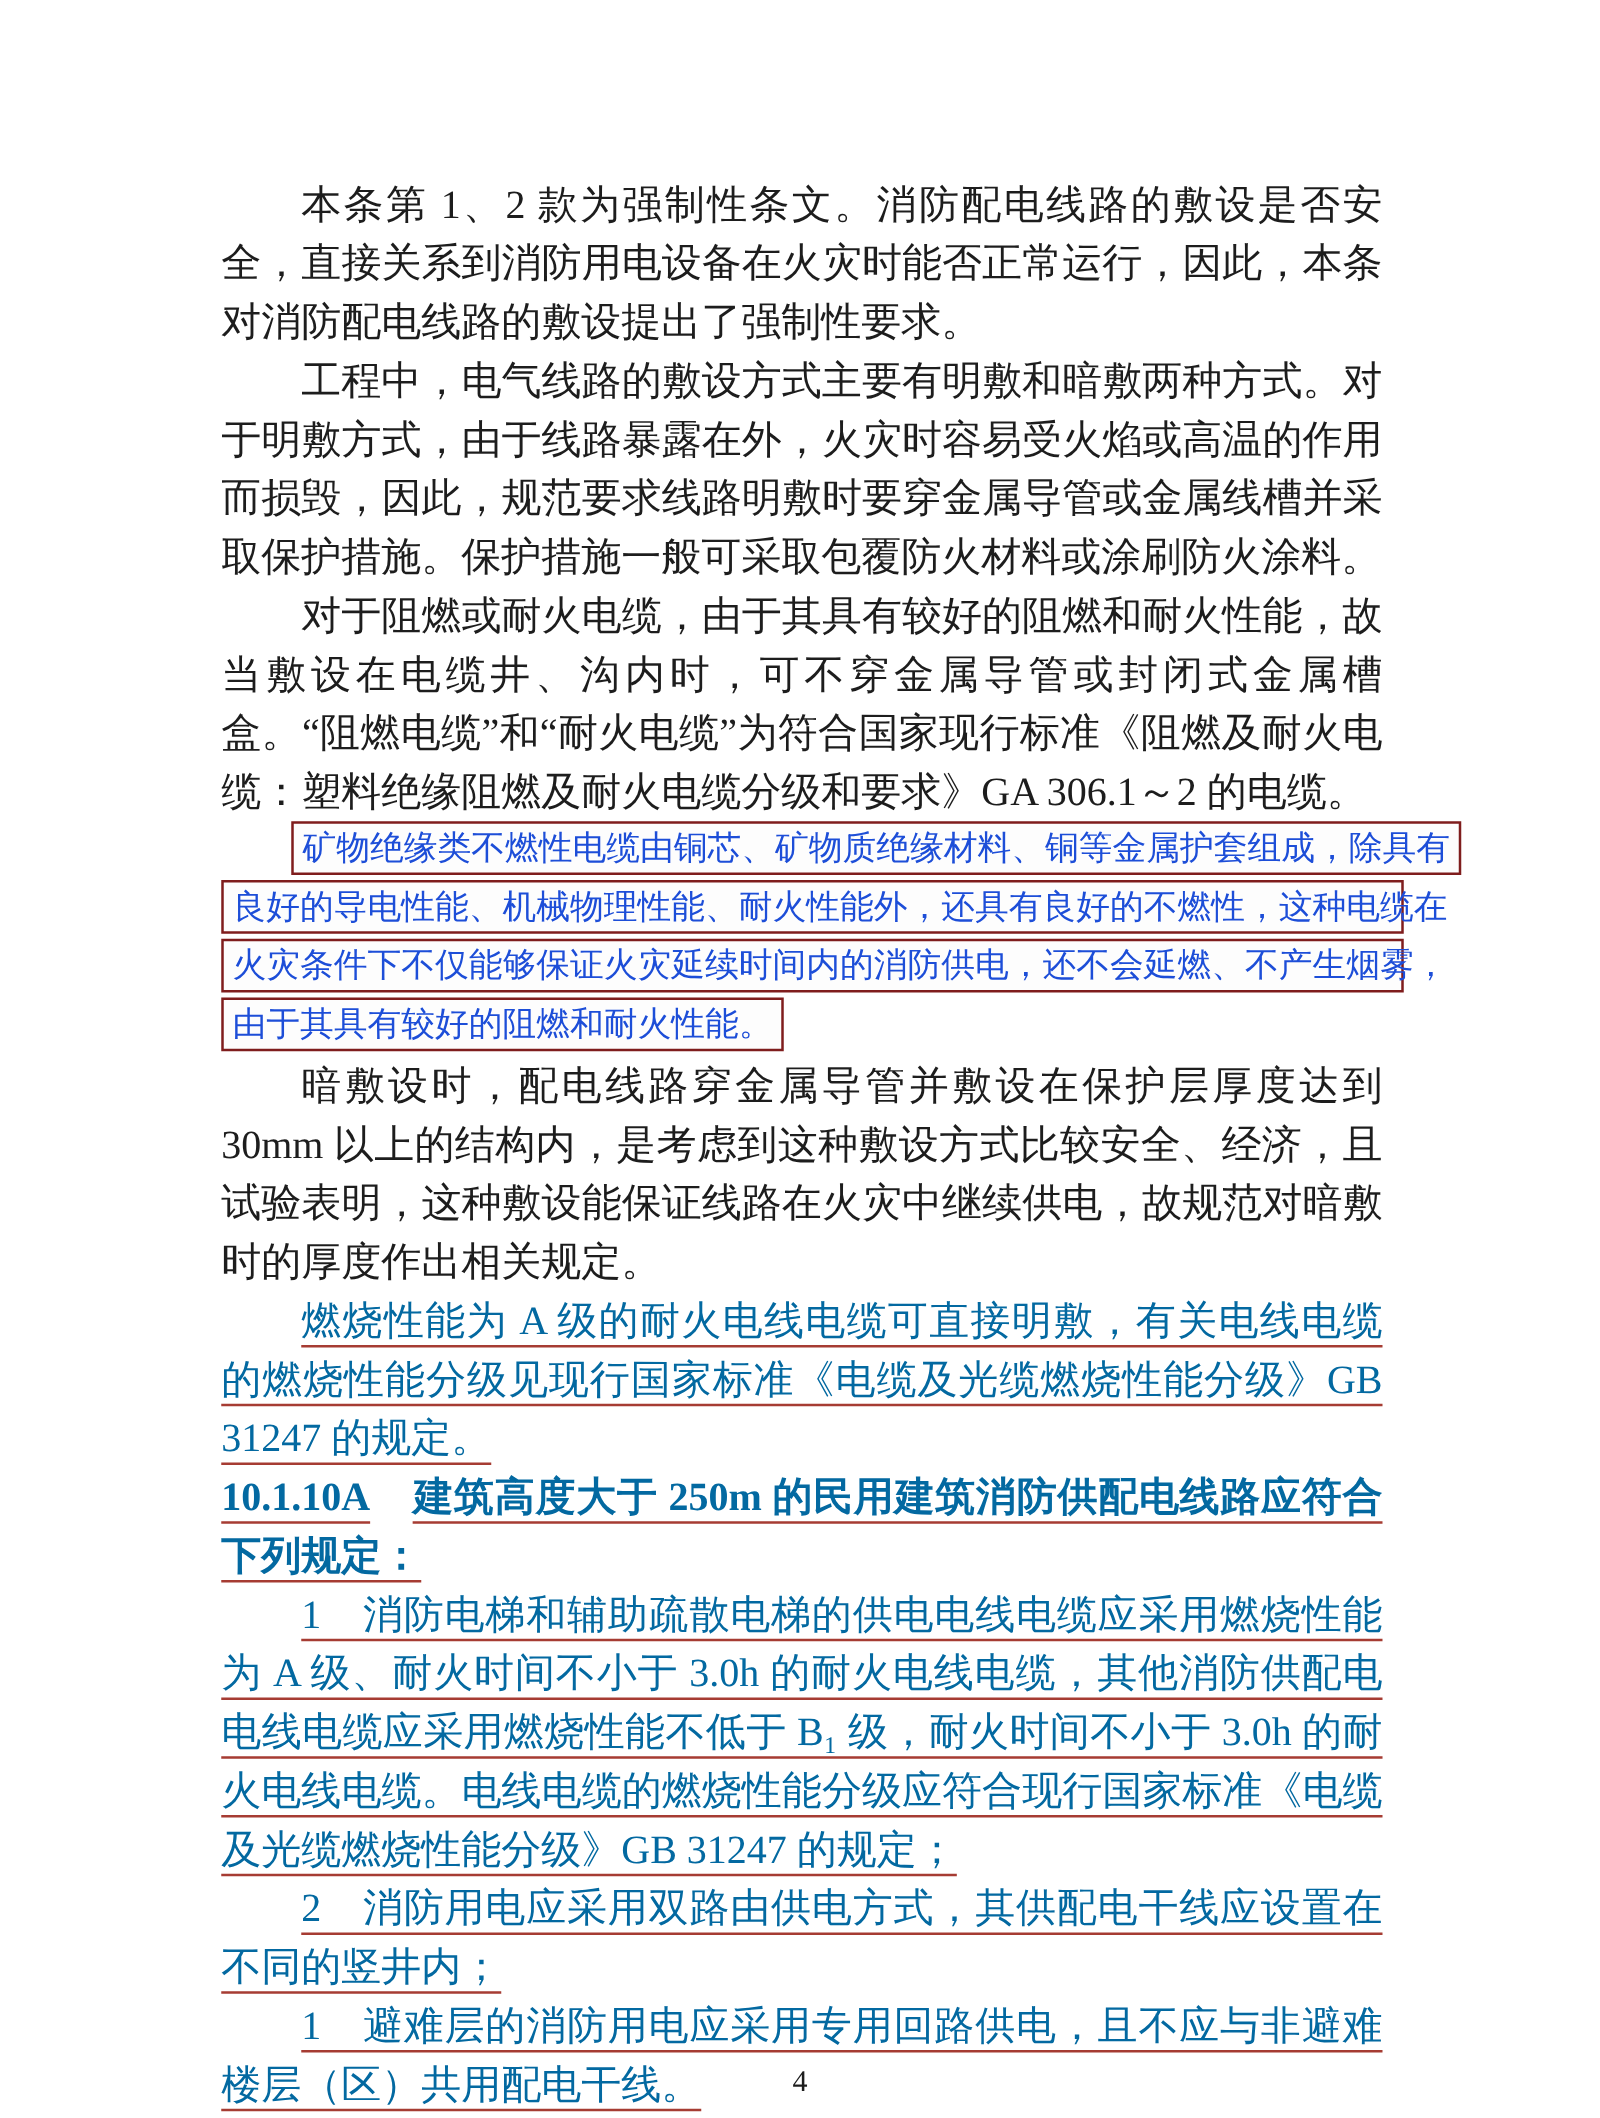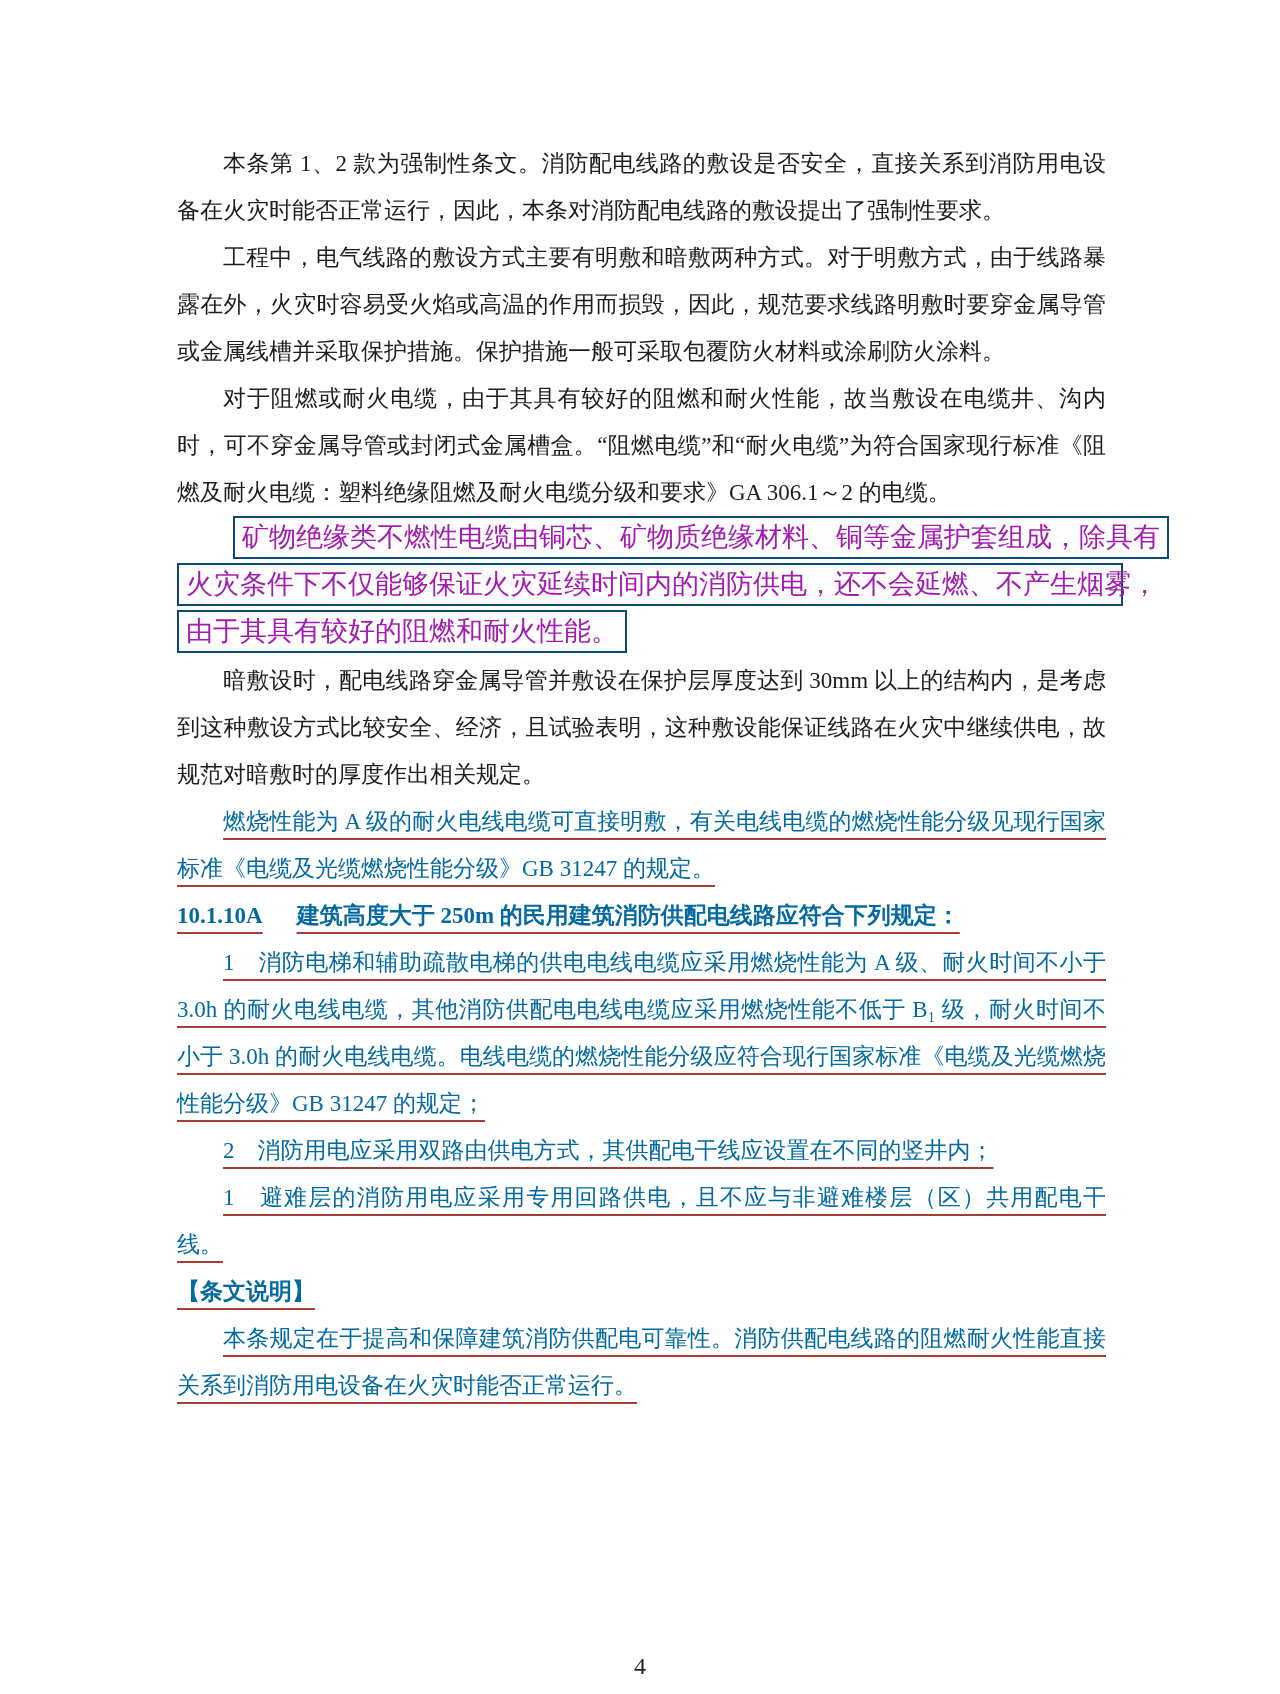--- a/index.html
+++ b/index.html
@@ -15,21 +15,21 @@
     overflow: hidden;
   }
   .page {
     position: absolute;
     left: 177px;
     top: 140px;
     width: 929px;
   }
   .para {
     margin: 0;
-    font-size: 23px;
+    font-size: 32px;
     line-height: 47px;
     text-align: justify;
     text-justify: inter-ideograph;
     color: #1d1d1d;
     font-family: Liberation Serif, serif;
   }
   .indent { text-indent: 2em; }
   .red { color: #0369a1; }
   .redline {
     text-decoration: underline;
@@ -38,22 +38,22 @@
     text-underline-offset: 9px;
   }
   .bold { font-weight: bold; }
   .boxline {
     box-sizing: border-box;
     width: max-content;
     max-width: 946px;
     white-space: nowrap;
     font-size: 27px;
     line-height: 39px;
-    color: #a21caf;
-    border: 2px solid #0c4a6e;
+    color: #1d4ed8;
+    border: 2px solid #7f1d1d;
     background: #fdfdfd;
     padding: 0 7px;
     margin: 0 0 4px 0;
   }
   .boxline.first { margin-left: 56px; }
   .clause-gap {
     display: inline-block;
     width: 34px;
   }
   .page-number {
@@ -73,20 +73,21 @@
 <div class="page">
 
   <p class="para indent">本条第 1、2 款为强制性条文。消防配电线路的敷设是否安全，直接关系到消防用电设备在火灾时能否正常运行，因此，本条对消防配电线路的敷设提出了强制性要求。</p>
 
   <p class="para indent">工程中，电气线路的敷设方式主要有明敷和暗敷两种方式。对于明敷方式，由于线路暴露在外，火灾时容易受火焰或高温的作用而损毁，因此，规范要求线路明敷时要穿金属导管或金属线槽并采取保护措施。保护措施一般可采取包覆防火材料或涂刷防火涂料。</p>
 
   <p class="para indent">对于阻燃或耐火电缆，由于其具有较好的阻燃和耐火性能，故当敷设在电缆井、沟内时，可不穿金属导管或封闭式金属槽盒。“阻燃电缆”和“耐火电缆”为符合国家现行标准《阻燃及耐火电缆：塑料绝缘阻燃及耐火电缆分级和要求》GA 306.1～2 的电缆。</p>
 
   <div>
     <div class="boxline first">矿物绝缘类不燃性电缆由铜芯、矿物质绝缘材料、铜等金属护套组成，除具有</div>
+    <div class="boxline">良好的导电性能、机械物理性能、耐火性能外，还具有良好的不燃性，这种电缆在</div>
     <div class="boxline">火灾条件下不仅能够保证火灾延续时间内的消防供电，还不会延燃、不产生烟雾，</div>
     <div class="boxline">由于其具有较好的阻燃和耐火性能。</div>
   </div>
 
   <p class="para indent">暗敷设时，配电线路穿金属导管并敷设在保护层厚度达到 30mm 以上的结构内，是考虑到这种敷设方式比较安全、经济，且试验表明，这种敷设能保证线路在火灾中继续供电，故规范对暗敷时的厚度作出相关规定。</p>
 
   <p class="para indent red redline">燃烧性能为 A 级的耐火电线电缆可直接明敷，有关电线电缆的燃烧性能分级见现行国家标准《电缆及光缆燃烧性能分级》GB 31247 的规定。</p>
 
   <p class="para red redline bold"><span>10.1.10A</span><span class="clause-gap"></span><span>建筑高度大于 250m 的民用建筑消防供配电线路应符合下列规定：</span></p>
 

